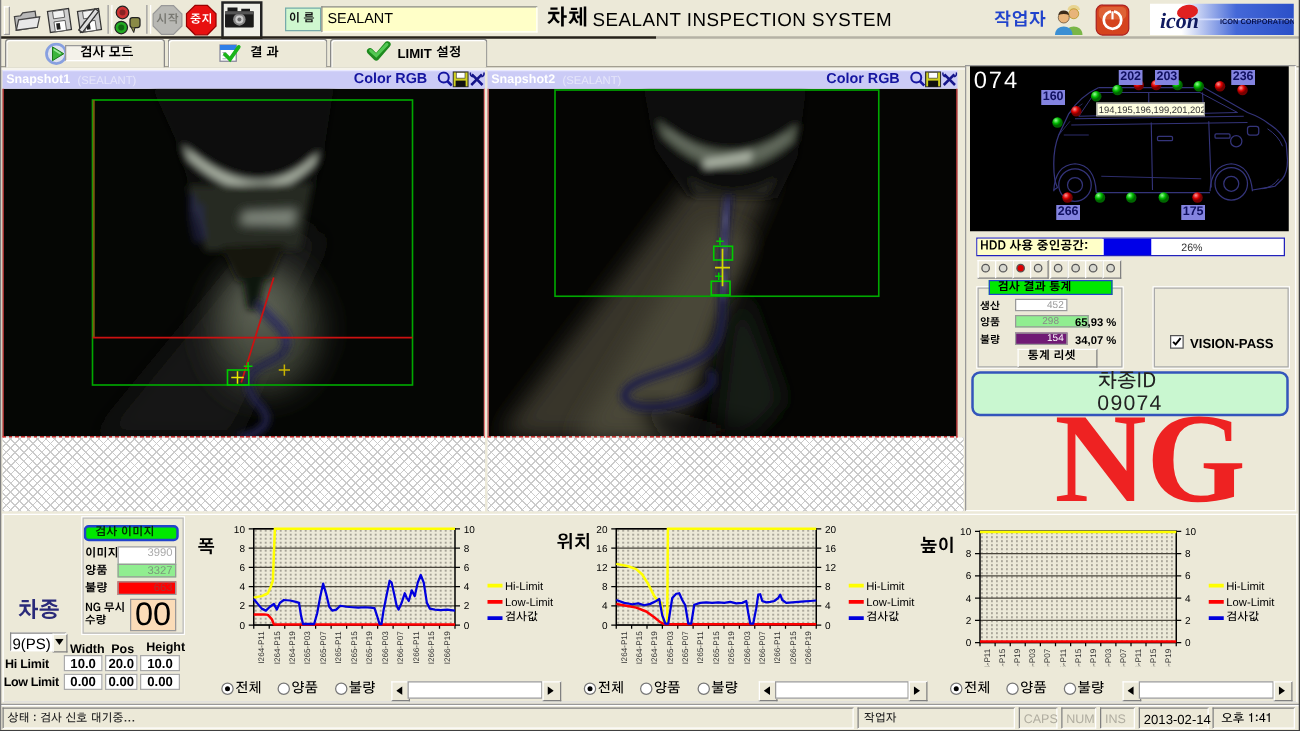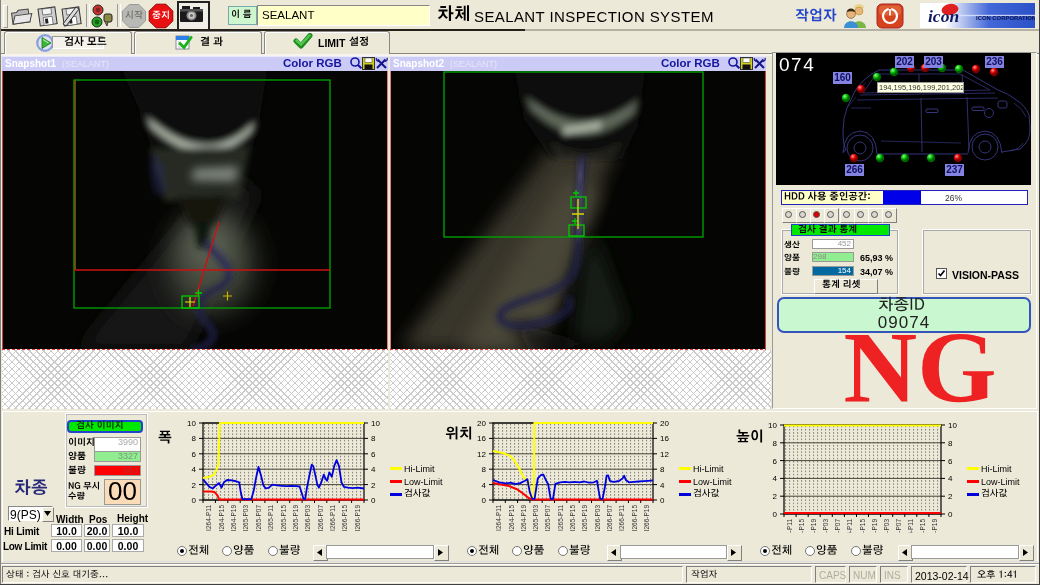--- a/index.html
+++ b/index.html
@@ -353,21 +353,21 @@
     <circle cx="104" cy="105" r="4.2" fill="url(#gr)"></circle>
     <circle cx="129" cy="105" r="4.2" fill="url(#gr)"></circle>
     <circle cx="155" cy="105" r="4.2" fill="url(#gr)"></circle>
     <circle cx="182" cy="105" r="4.2" fill="url(#rr)"></circle>
   </svg>
 <div class="abs" style="left:833px;top:72px;width:19px;height:12px;background:#8484e0;color:#101060;font-size:10px;font-weight:bold;text-align:center;line-height:12px">160</div>
 <div class="abs" style="left:895px;top:56px;width:19px;height:12px;background:#8484e0;color:#101060;font-size:10px;font-weight:bold;text-align:center;line-height:12px">202</div>
 <div class="abs" style="left:924px;top:56px;width:19px;height:12px;background:#8484e0;color:#101060;font-size:10px;font-weight:bold;text-align:center;line-height:12px">203</div>
 <div class="abs" style="left:985px;top:56px;width:19px;height:12px;background:#8484e0;color:#101060;font-size:10px;font-weight:bold;text-align:center;line-height:12px">236</div>
 <div class="abs" style="left:845px;top:164px;width:19px;height:12px;background:#8484e0;color:#101060;font-size:10px;font-weight:bold;text-align:center;line-height:12px">266</div>
-<div class="abs" style="left:945px;top:164px;width:19px;height:12px;background:#8484e0;color:#101060;font-size:10px;font-weight:bold;text-align:center;line-height:12px">237</div>
+<div class="abs" style="left:945px;top:164px;width:19px;height:12px;background:#8484e0;color:#101060;font-size:10px;font-weight:bold;text-align:center;line-height:12px">175</div>
 <div class="abs" style="left:877px;top:82px;width:87px;height:11px;background:#FFFFE1;border:1px solid #999;font-size:7.5px;color:#333;line-height:10px;padding-left:1px;box-sizing:border-box;white-space:nowrap;overflow:hidden">194,195,196,199,201,202.</div>
 <div class="abs" style="left:781px;top:190px;width:247px;height:15px;background:#fff;border:1px solid #2222bb;box-sizing:border-box"></div>
 <div class="abs" style="left:782px;top:191px;width:100px;height:13px;background:#FFFFC8"></div>
 <div class="abs" style="left:883px;top:191px;width:38px;height:13px;background:#0000e8"></div>
 <svg style="position:absolute;left:784px;top:192px;overflow:visible;" width="87" height="11">
     <g transform="translate(0.0,7.6) scale(0.009277,-0.009277)">
       <path d="M89 0V791H220V462H540V791H671V0H540V351H220V0Z" fill="#000"></path>
     </g>
     <g transform="translate(7.0,7.6) scale(0.009277,-0.009277)">
       <path d="M89 0V791H324Q503 791 600.0 689.0Q697 587 697 396Q697 331 685.0 274.5Q673 218 645.5 167.0Q618 116 576.0 79.5Q534 43 469.5 21.5Q405 0 323 0ZM221 111H308Q560 111 560 396Q560 548 494.0 613.5Q428 679 310 679H221Z" fill="#000"></path>
@@ -454,22 +454,22 @@
   </svg>
 <svg style="position:absolute;left:784px;top:268px;overflow:visible;" width="16" height="9">
     <g transform="translate(0.0,6.4) scale(0.007812,-0.007812)">
       <path d="M173 -78V157H722V213H168V309H849V75H299V18H869V-78ZM45 371V471H971V371H572V269H446V371ZM176 528V860H302V787H718V860H844V528ZM302 628H718V697H302Z" fill="#000"></path>
     </g>
     <g transform="translate(8.0,6.4) scale(0.007812,-0.007812)">
       <path d="M181 79Q181 163 277.0 209.5Q373 256 530 256Q689 256 784.5 210.0Q880 164 880 79Q880 -5 784.0 -51.0Q688 -97 530 -97Q372 -97 276.5 -51.0Q181 -5 181 79ZM320 79Q320 43 375.5 23.5Q431 4 530 4Q626 4 683.5 23.5Q741 43 741 79Q741 117 684.5 136.0Q628 155 530 155Q431 155 375.5 135.5Q320 116 320 79ZM726 253V863H855V717H966V610H855V478H966V376H855V253ZM98 312V618H469V722H95V822H592V521H221V414H234Q453 414 678 443V347Q559 331 392.5 321.5Q226 312 136 312Z" fill="#000"></path>
     </g>
   </svg>
 <div class="abs" style="left:812px;top:239px;width:42px;height:10px;background:#fff;border:1px solid #999;box-sizing:border-box;font-size:8px;color:#999;text-align:right;padding-right:2px;line-height:8px">452</div>
-<div class="abs" style="left:812px;top:252px;width:42px;height:10px;background:#90EE90;border:1px solid #999;box-sizing:border-box;font-size:8px;color:#888;text-align:left;padding-right:2px;line-height:8px">298</div>
-<div class="abs" style="left:812px;top:266px;width:42px;height:10px;background:#0369a1;border:1px solid #999;box-sizing:border-box;font-size:8px;color:#fff;text-align:right;padding-right:2px;line-height:8px">154</div>
+<div class="abs" style="left:812px;top:252px;width:59px;height:10px;background:#90EE90;border:1px solid #999;box-sizing:border-box;font-size:8px;color:#888;text-align:center;padding-right:2px;line-height:8px">298</div>
+<div class="abs" style="left:812px;top:266px;width:42px;height:10px;background:#701a75;border:1px solid #999;box-sizing:border-box;font-size:8px;color:#fff;text-align:right;padding-right:2px;line-height:8px">154</div>
 <div class="abs" style="left:860px;top:253px;font-size:9px;font-weight:bold;color:#000">65,93 %</div>
 <div class="abs" style="left:860px;top:267px;font-size:9px;font-weight:bold;color:#000">34,07 %</div>
 <div class="abs bevel" style="left:814px;top:279px;width:62px;height:13px;"></div>
 <svg style="position:absolute;left:822px;top:280px;overflow:visible;" width="39" height="10">
     <g transform="translate(0.0,7.2) scale(0.008789,-0.008789)">
       <path d="M150 65Q150 141 248.5 180.5Q347 220 510 220Q617 220 696.5 203.5Q776 187 824.0 151.5Q872 116 872 65Q872 -11 773.0 -50.5Q674 -90 510 -90Q346 -90 248.0 -50.5Q150 -11 150 65ZM294 65Q294 4 511 4Q611 4 670.5 19.5Q730 35 730 65Q730 126 511 126Q294 126 294 65ZM45 267V366H449V484H578V366H971V267ZM174 438V841H856V746H305V683H850V597H305V533H865V438Z" fill="#000"></path>
     </g>
     <g transform="translate(9.0,7.2) scale(0.008789,-0.008789)">
       <path d="M427 206V319H586V488H441V601H586V837H702V-49H586V206ZM785 -91V863H909V-91ZM67 120Q208 236 275.5 380.0Q343 524 345 660H109V772H479Q479 537 399.5 361.5Q320 186 164 45Z" fill="#000"></path>
     </g>

